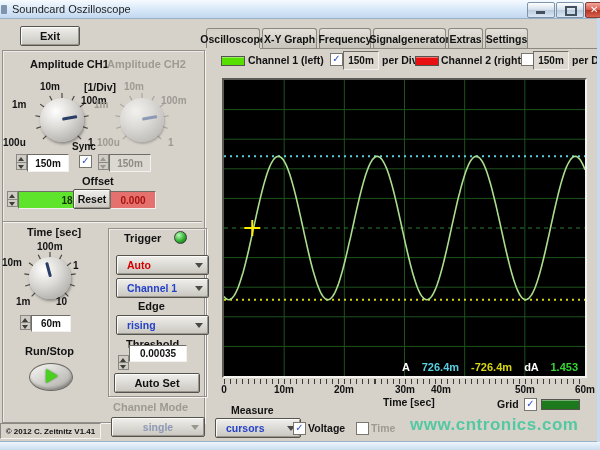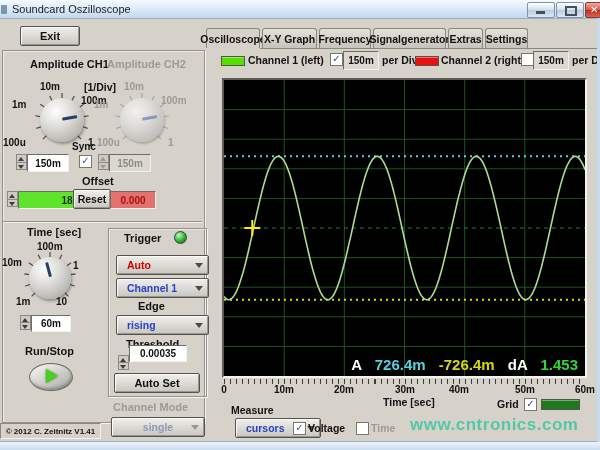--- a/index.html
+++ b/index.html
@@ -71,21 +71,21 @@
   .led{position:absolute;width:11px;height:11px;border-radius:50%;border:1px solid #3c3c3c;
        background:radial-gradient(circle at 35% 30%,#b9fcb9,#31b031 55%,#0a650a);}
   
   .oval{position:absolute;border-radius:50%;background:linear-gradient(150deg,#fafaf8,#a9a7a1);
         border:1px solid #6b6963;box-shadow:inset -1px -2px 3px rgba(0,0,0,.25);}
   .play{position:absolute;left:16px;top:5px;width:0;height:0;border-top:7px solid transparent;
         border-bottom:7px solid transparent;border-left:12px solid #49cf1d;filter:drop-shadow(0 0 1px #2a7a10);}
   
   .bezel{position:absolute;left:222px;top:78px;width:365px;height:300px;box-sizing:border-box;
          border:2px solid;border-color:#5c5a55 #f4f3f0 #f4f3f0 #5c5a55;background:#000;}
-  .meas{position:absolute;right:7px;bottom:3px;font-size:15px;font-weight:bold;color:#fff;white-space:nowrap;z-index:3;}
+  .meas{position:absolute;right:7px;bottom:3px;font-size:11px;font-weight:bold;color:#fff;white-space:nowrap;z-index:3;}
   .meas span{margin-left:9px;}
   .tickstrip{position:absolute;left:224px;top:379px;width:361px;height:5px;
              background:repeating-linear-gradient(90deg,#3c3c3c 0 1px,transparent 1px 6.02px);}
   .xtick{position:absolute;top:384px;width:34px;text-align:center;font-weight:bold;font-size:10px;}
   .swatch{position:absolute;border:1px solid #55534e;box-shadow:inset 0 1px 0 rgba(255,255,255,.4);}
   .watermark{position:absolute;left:410px;top:415px;font-size:17px;font-weight:bold;letter-spacing:.5px;opacity:.9;white-space:nowrap;}
   
   .bstrip{position:absolute;left:0;top:441px;width:600px;height:9px;
           background:linear-gradient(#eef5fc,#c6daef);border-top:1px solid #9ab0c6;}
   .rstrip{position:absolute;left:597px;top:18px;width:3px;height:424px;background:#c6daef;}
@@ -316,30 +316,30 @@
       <span>dA</span>
       <span style="color: rgb(53, 212, 53);">1.453</span>
     </div>
   </div>
 
   <div class="tickstrip"></div>
   <span class="xtick" style="left:207px;">0</span>
   <span class="xtick" style="left:267px;">10m</span>
   <span class="xtick" style="left:327px;">20m</span>
   <span class="xtick" style="left:388px;">30m</span>
-  <span class="xtick" style="left:442px;">40m</span>
+  <span class="xtick" style="left:424px;">40m</span>
   <span class="xtick" style="left:508px;">50m</span>
   <span class="xtick" style="left:568px;">60m</span>
   <span class="lbl xs" style="left:383px;top:397px;">Time [sec]</span>
   <span class="lbl xs" style="left:497px;top:399px;">Grid</span>
   <span class="cb checked" style="left:524px;top:398px;"></span>
   <span class="swatch" style="left: 541px; top: 399px; width: 37px; height: 9px; background: rgb(28, 122, 28);"></span>
 
   <span class="lbl xs" style="left:231px;top:405px;">Measure</span>
-  <div class="dd" style="left:215px;top:418px;width:74px;height:18px;margin-left:20px;">
+  <div class="dd" style="left:215px;top:418px;width:74px;height:18px;">
     <span style="color: rgb(37, 66, 200);">cursors</span>
     <span class="arr"></span>
     </div>
   <span class="cb checked" style="left:293px;top:422px;"></span>
   <span class="lbl xs" style="left:308px;top:423px;">Voltage</span>
   <span class="cb" style="left:356px;top:422px;"></span>
   <span class="lbl xs dimtxt" style="left:371px;top:423px;">Time</span>
 
   <span class="watermark" style="color: rgb(69, 199, 158);">www.cntronics.com</span>
 

